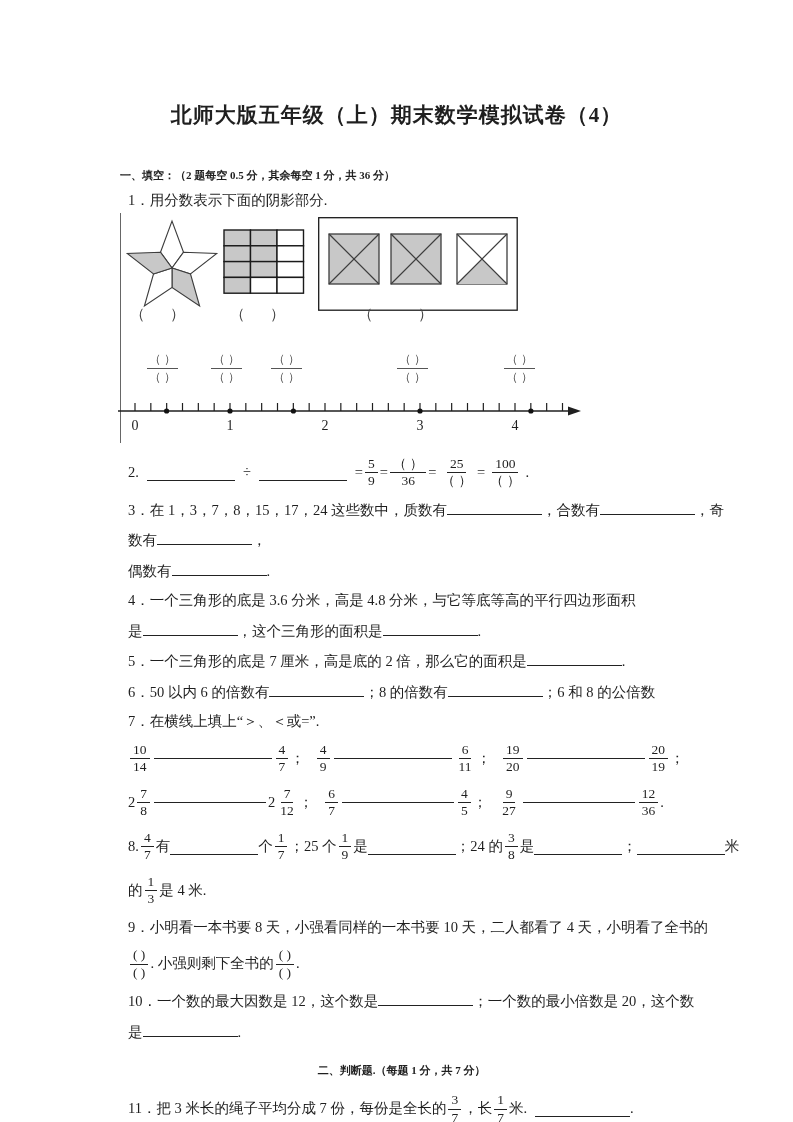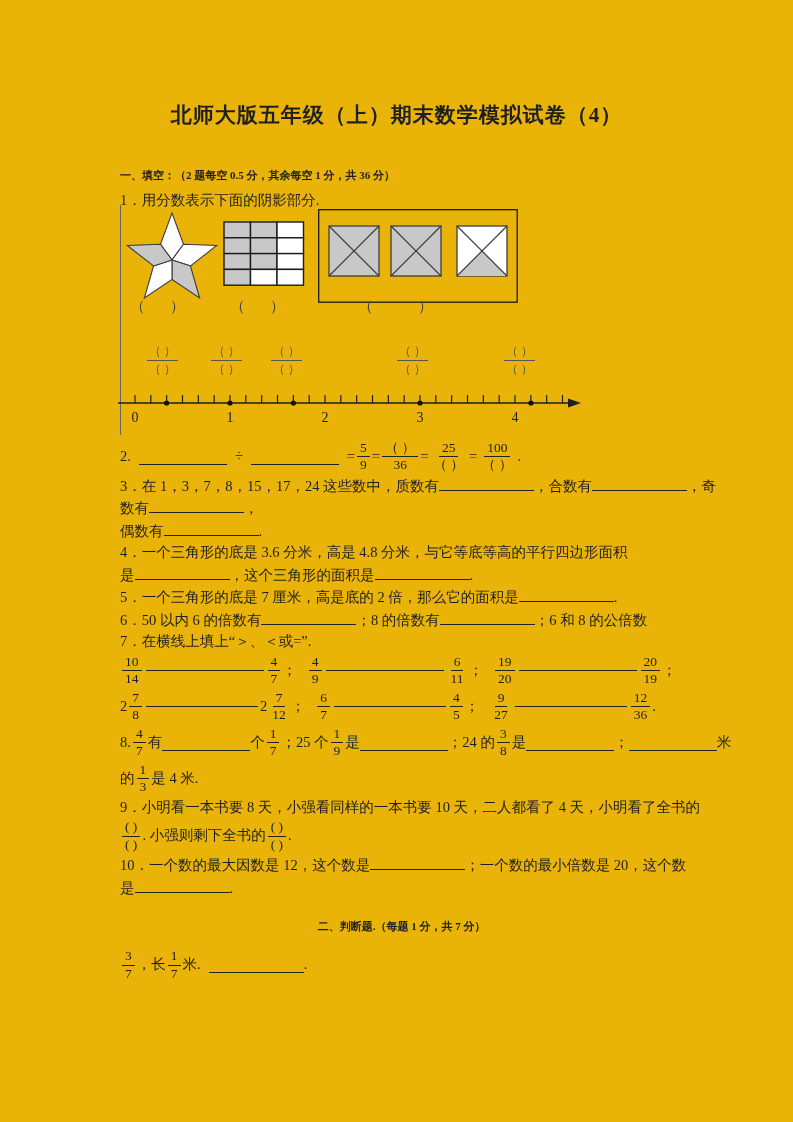--- a/index.html
+++ b/index.html
@@ -1,39 +1,39 @@
 <!DOCTYPE html>
 <html><head>
 <meta charset="utf-8">
 <style>
   html,body{margin:0;padding:0;background:#e8e8e8;}
   .page{
     position:relative;
     width:793px;height:1122px;
-    background:#eab308;
+    background:#ffffff;
     margin:0 auto;
     overflow:hidden;
     font-family:"Liberation Serif","DejaVu Serif",serif;
     color:#1f1f1f;
   }
   .content{margin-left:120px;margin-right:110px;}
   .doc-title{
     margin-top:100px;
     text-align:center;
     font-size:21px;font-weight:bold;
     line-height:30px;
     letter-spacing:1px;
   }
   .sec-head{
     margin-top:34px;
     font-size:11px;font-weight:bold;line-height:22px;white-space:nowrap;
   }
   .sec-head.second{margin-top:16px;text-align:center;}
   .line{
-    margin:0;font-size:14.5px;line-height:21.5px;white-space:nowrap;
+    margin:8px;font-size:14.5px;line-height:21.5px;white-space:nowrap;
   }
   .frow{display:flex;align-items:center;min-height:36px;}
   .frow > *{flex:0 0 auto;}
   
   .blank{display:inline-block;width:95px;height:15px;border-bottom:1.2px solid #222;vertical-align:baseline;}
   .b88{width:88px;}
   .cmp-blank{display:inline-block;width:118px;height:0;border-bottom:1.2px solid #222;vertical-align:middle;margin:0 2px;}
   .cmp-blank.b115{width:112px;}
   
   .frac{display:inline-flex;flex-direction:column;align-items:center;vertical-align:middle;margin:0 2px;}
@@ -350,20 +350,21 @@
     <p class="line">
       <span>10．一个数的最大因数是 12，这个数是</span><span class="blank"></span><span>；一个数的最小倍数是 20，这个数</span>
     </p>
     <p class="line">
       <span>是</span><span class="blank"></span><span>.</span>
     </p>
 
     <div class="sec-head second">二、判断题.（每题 1 分，共 7 分）</div>
 
     <p class="line frow" style="margin-top:10px">
+      <span>11．把 3 米长的绳子平均分成 7 份，每份是全长的</span>
       <span class="frac">
           <span class="fn">3</span>
           <span class="fd">7</span>
         </span>
       <span>，长</span>
       <span class="frac">
           <span class="fn">1</span>
           <span class="fd">7</span>
         </span>
       <span>米.</span>

